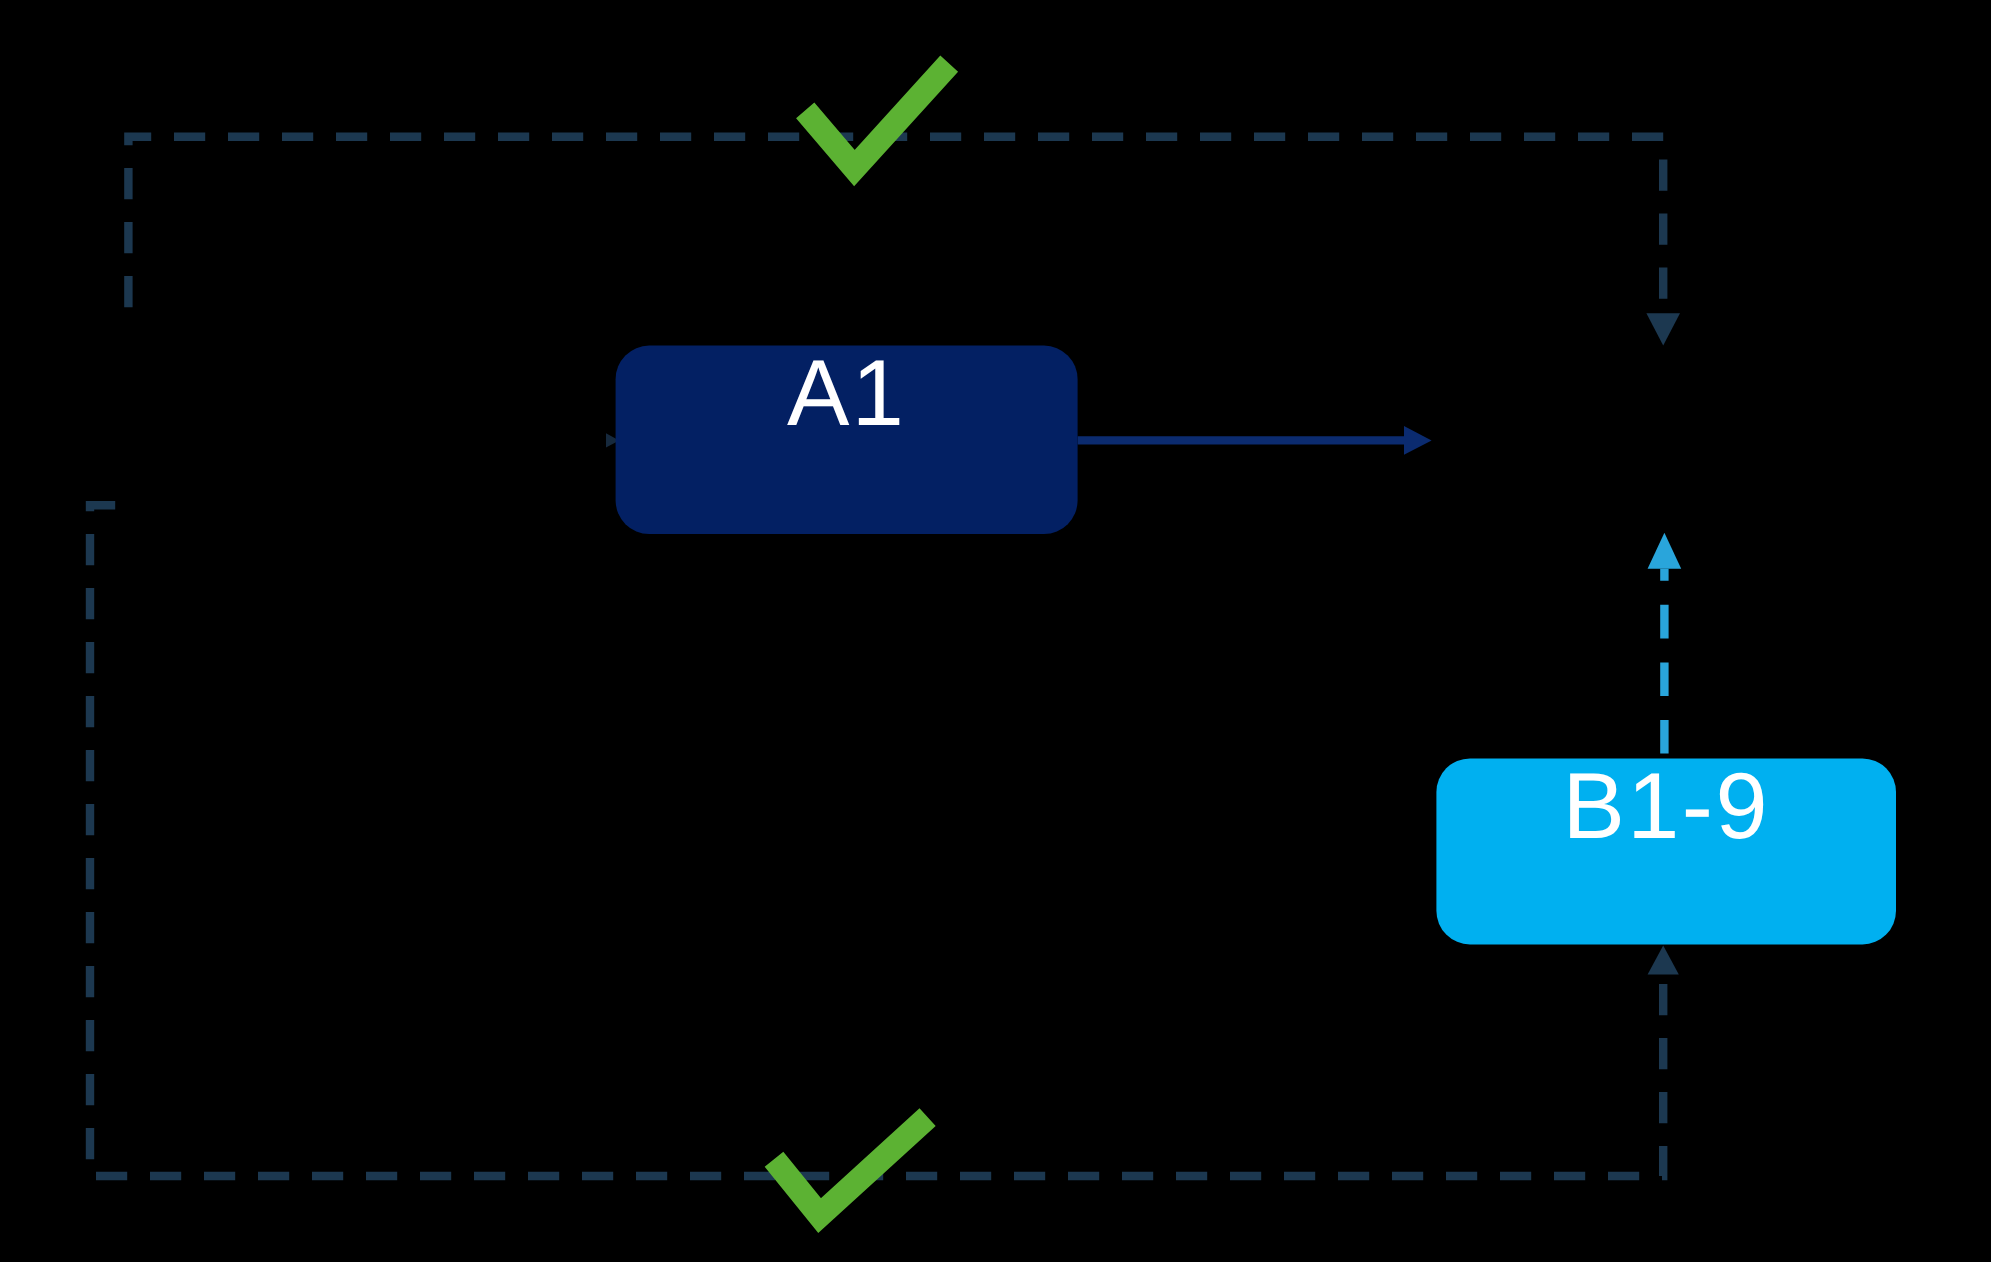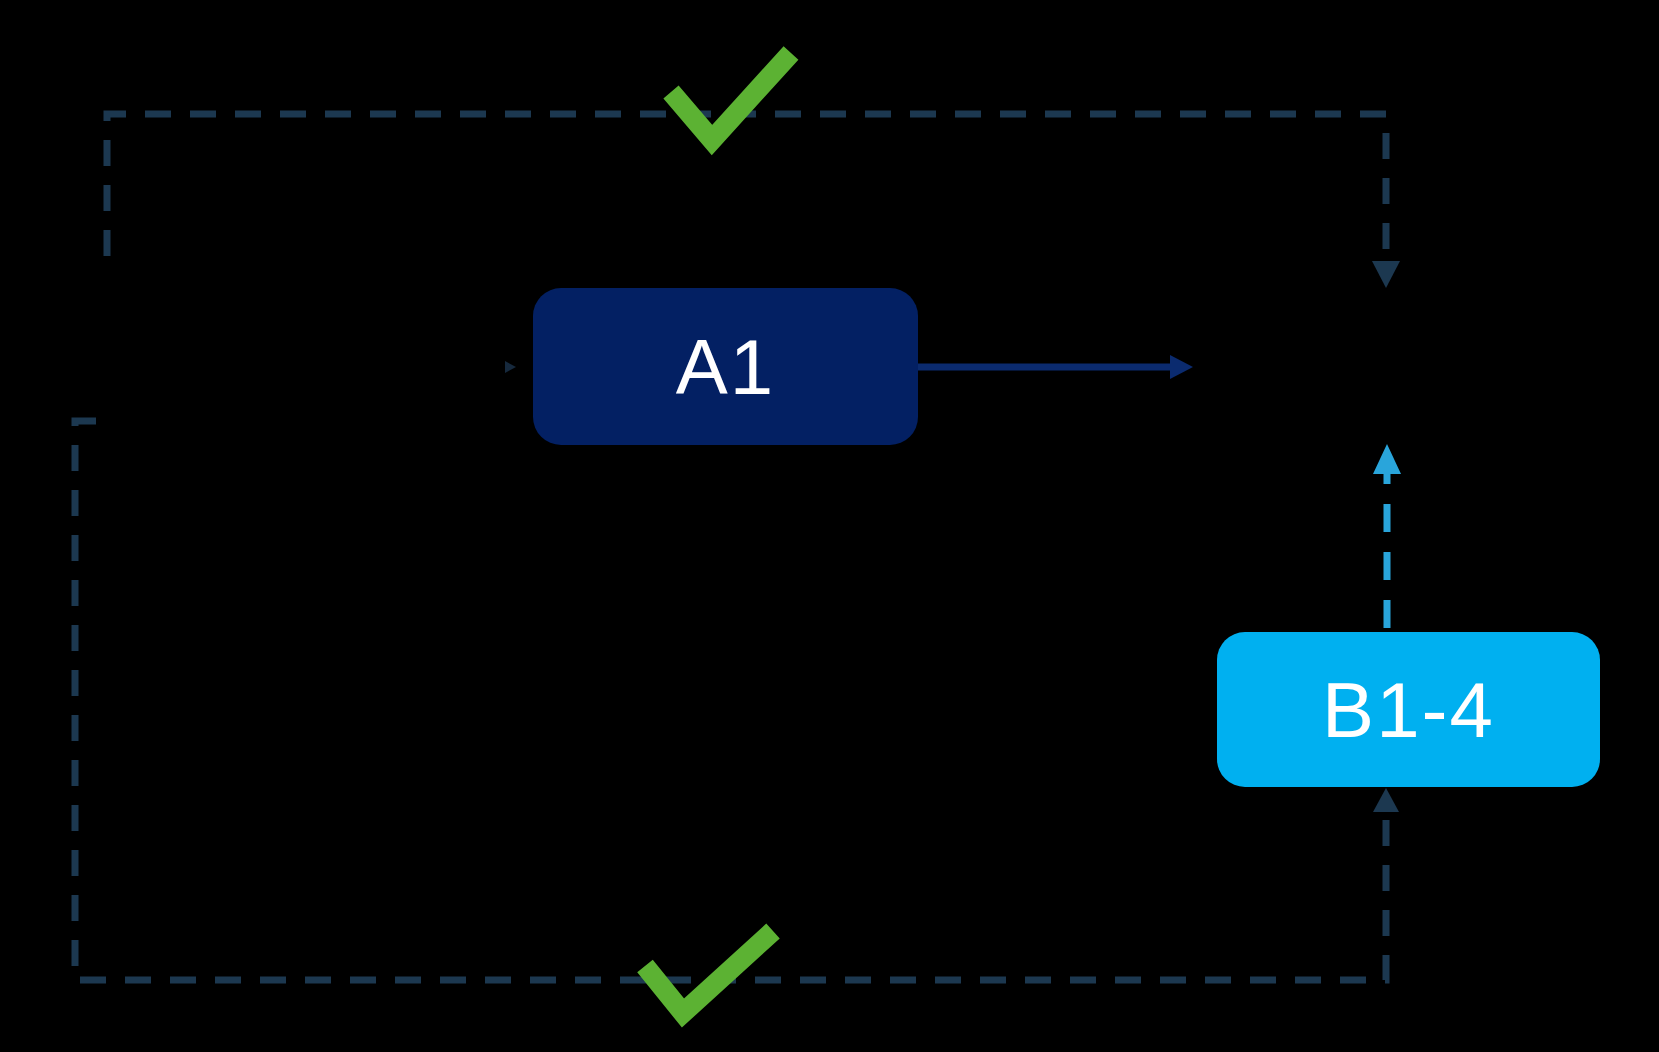--- a/index.html
+++ b/index.html
@@ -50,23 +50,22 @@
     stroke: var(--check-green);
     stroke-width: 20;
     stroke-linejoin: miter;
     stroke-linecap: butt;
   }
   
   .node {
     position: absolute;
     border-radius: 28px;
     display: flex;
-    align-items: center;
+    align-items: flex-start;
     justify-content: center;
-    margin-left: 20px;
   }
   .node.navy { background: var(--node-navy); }
   .node.cyan { background: var(--node-cyan); }
   .node-label {
     color: var(--node-text);
     font-size: 78px;
     font-weight: 300;
     letter-spacing: 2px;
     line-height: 1;
     user-select: none;
@@ -99,16 +98,16 @@
     <path class="check-stroke" d="M 671 92 L 712 140 L 791 53"></path>
     <path class="check-stroke" d="M 645 966 L 683 1013 L 773 931"></path>
   </svg>
 
   <div class="node navy node-a1">
     <span class="node-label">A1</span>
   </div>
 
 
   <div class="node cyan node-b1-1">
-    <span class="node-label">B1-4</span>
+    <span class="node-label">B1-9</span>
   </div>
 
 </div>
 
 </body></html>

